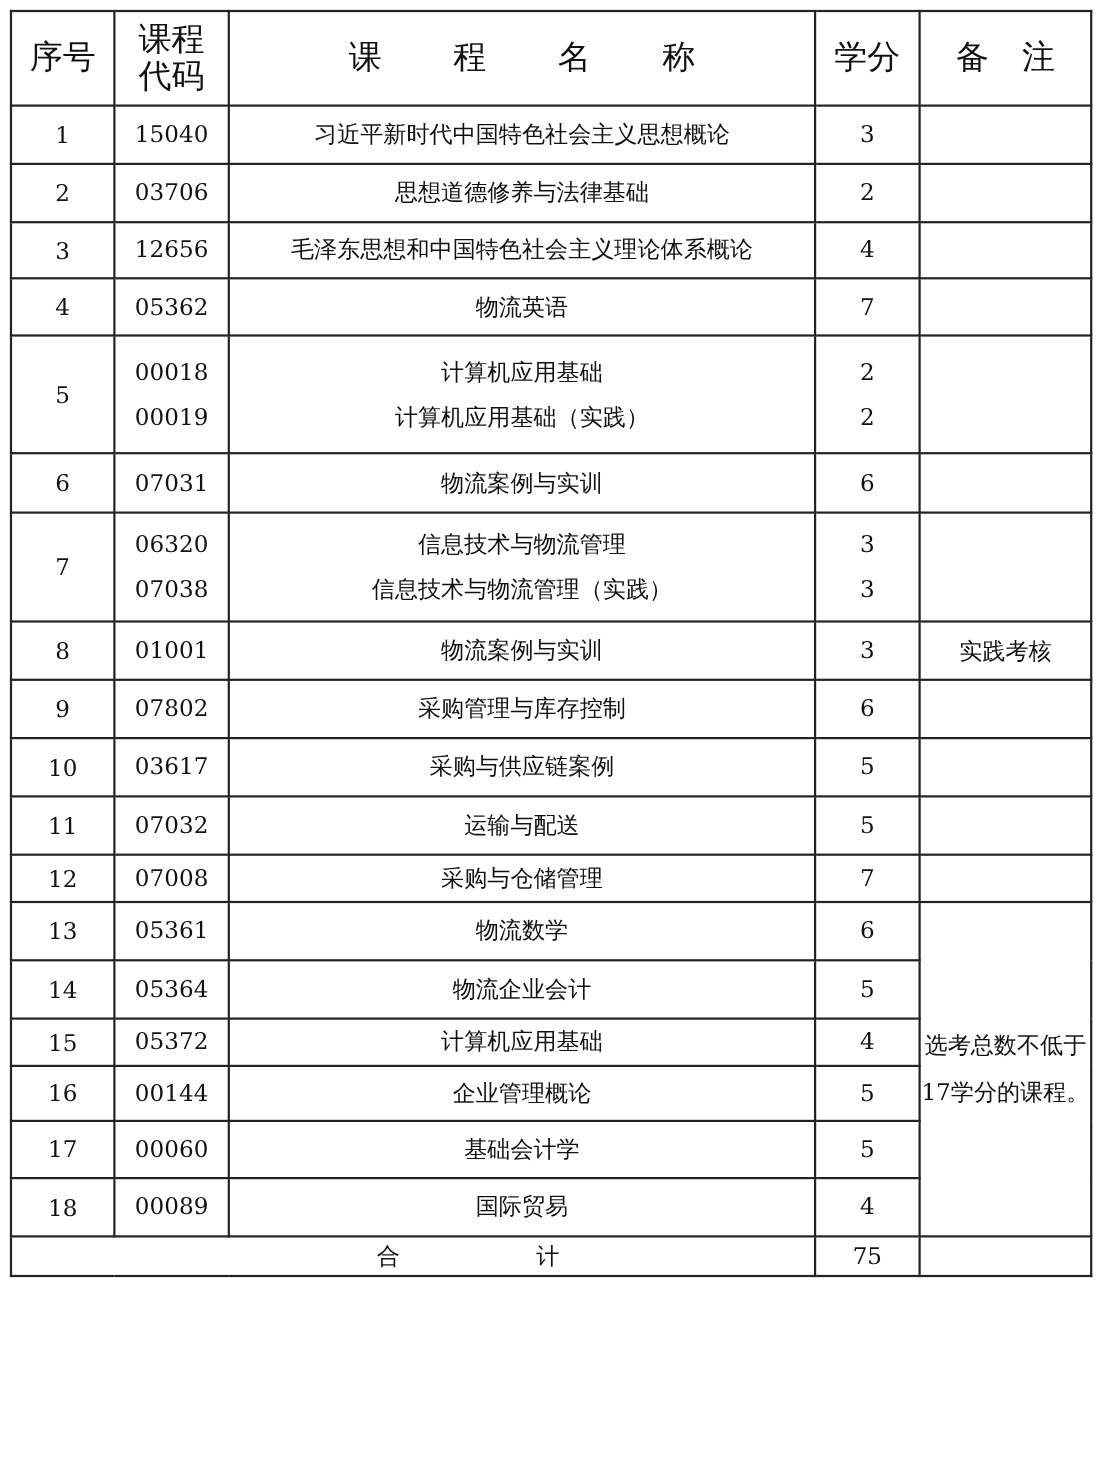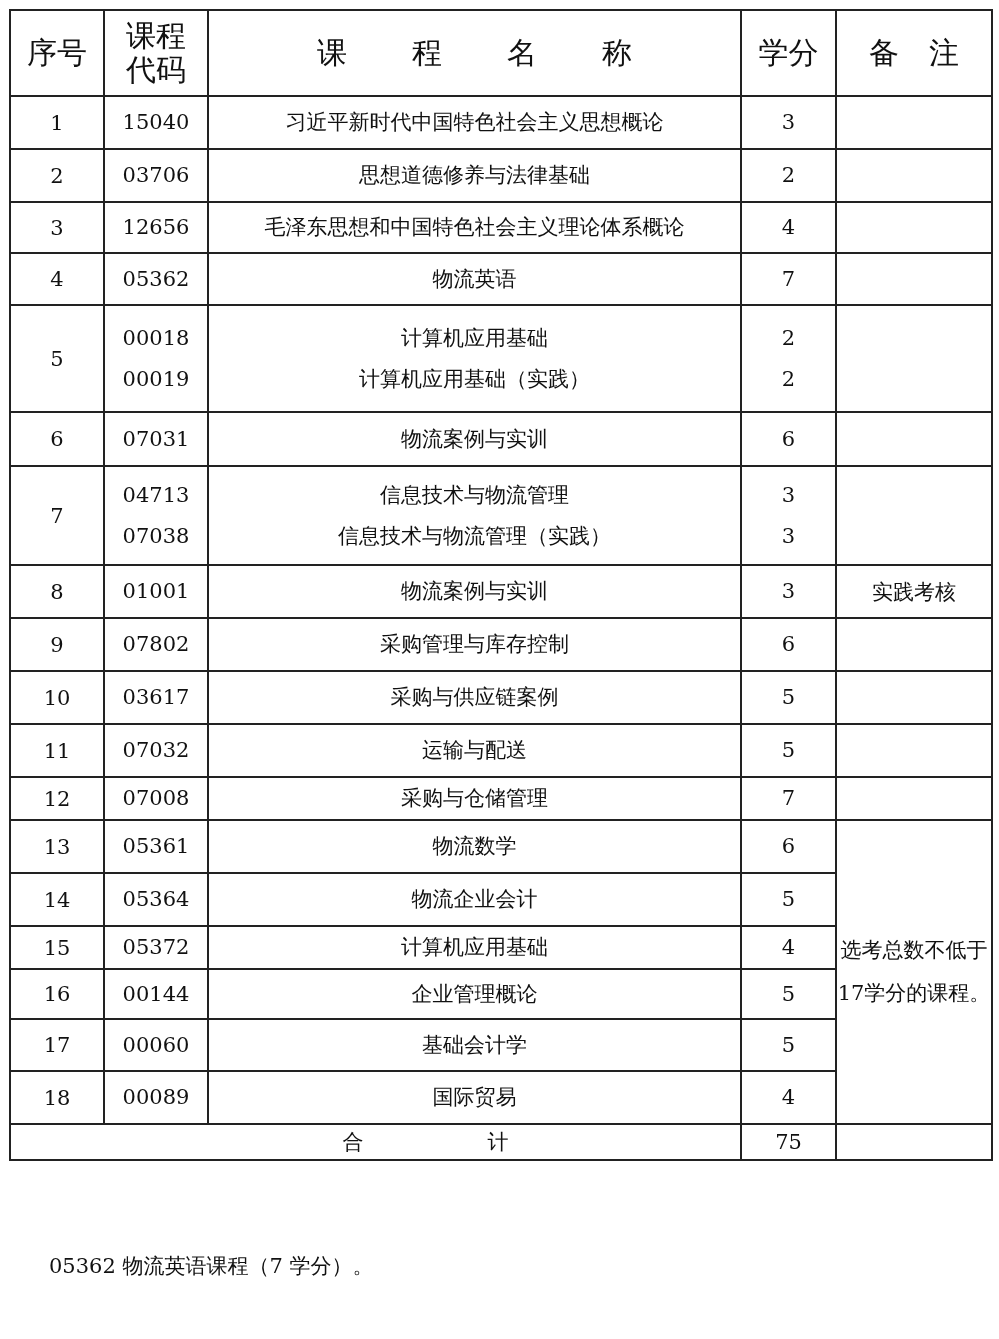--- a/index.html
+++ b/index.html
@@ -125,21 +125,21 @@
           <span class="sub">物流案例与实训</span>
         </td>
         <td>
           <span class="sub">6</span>
         </td>
         <td></td>
       </tr>
       <tr style="height:99px">
         <td>7</td>
         <td>
-          <span class="sub">04713</span>
+          <span class="sub">06320</span>
           <span class="sub">07038</span>
         </td>
         <td class="name">
           <span class="sub">信息技术与物流管理</span>
           <span class="sub">信息技术与物流管理（实践）</span>
         </td>
         <td>
           <span class="sub">3</span>
           <span class="sub">3</span>
         </td>
@@ -285,14 +285,13 @@
       </tr>
       <tr style="height:36px">
         <td colspan="3" class="total-label"><span style="margin-left:100px">合</span><span style="margin-left:0px">计</span></td>
         <td>75</td>
         <td></td>
       </tr>
     </tbody>
 </table>
 
 <div class="note">
-  <span class="l2">05362 物流英语课程（7 学分）。</span>
 </div>
 
 </body></html>

